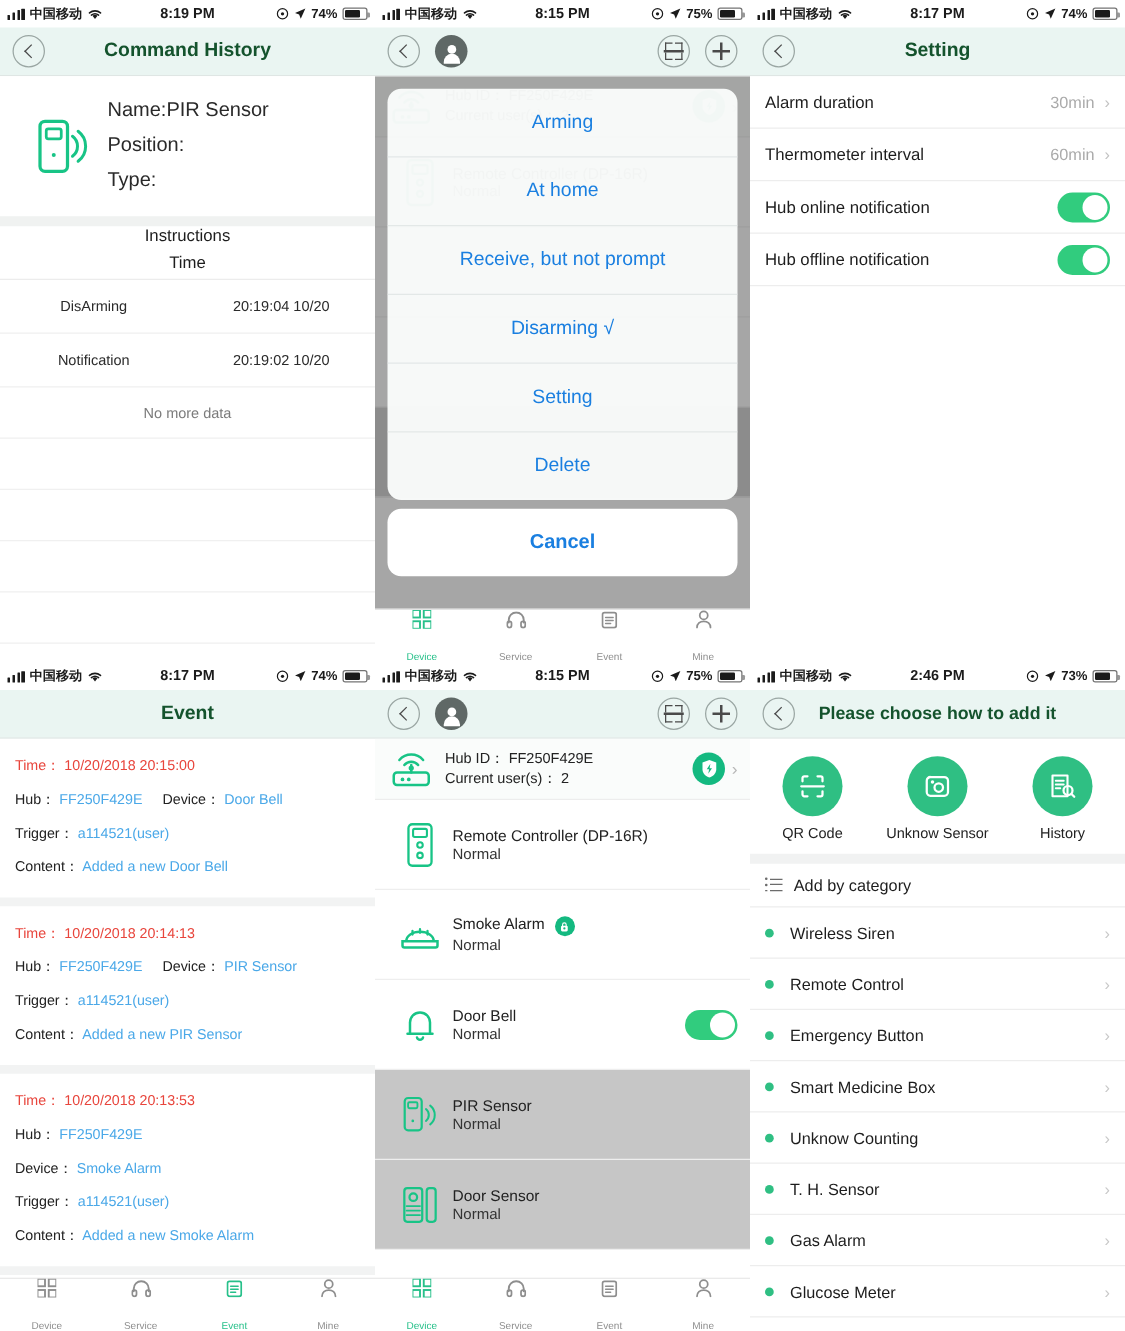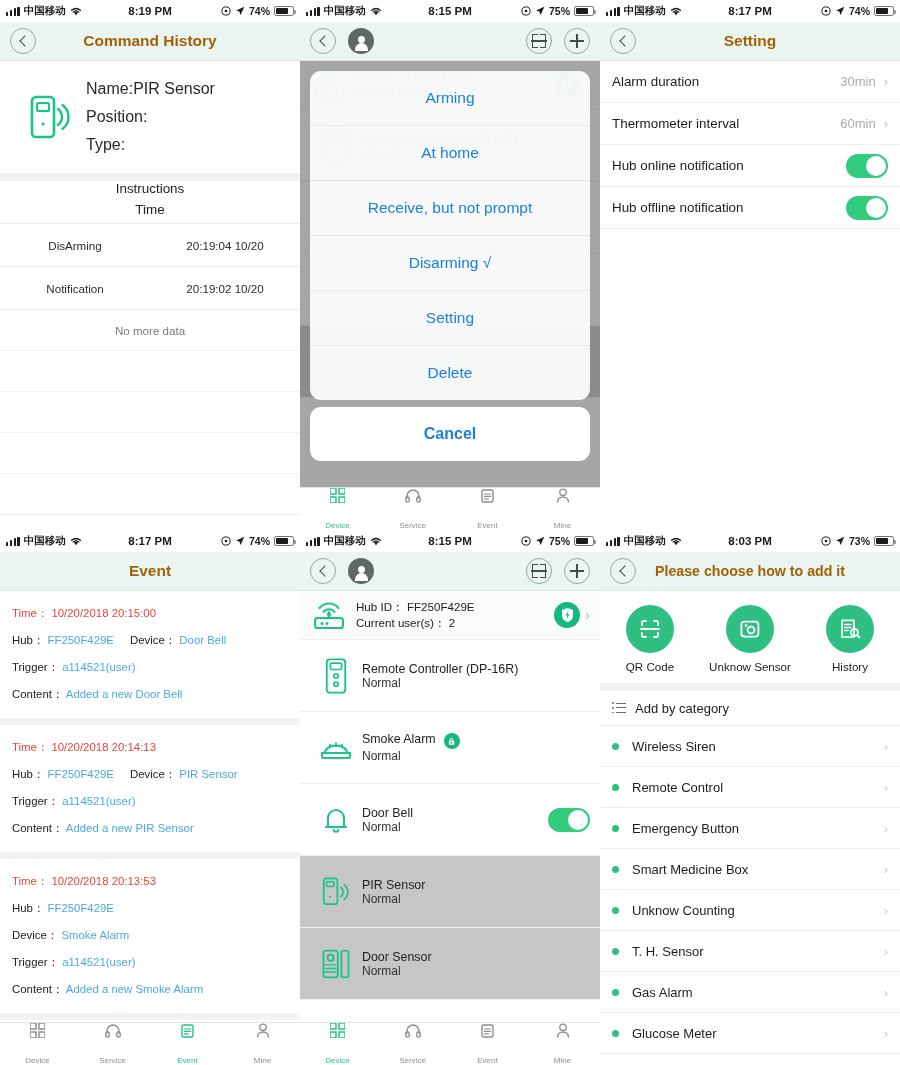--- a/index.html
+++ b/index.html
@@ -18,21 +18,21 @@
   .sb-bars i:nth-child(4){height:9px}
   .sb-carrier{font-size:10.5px;letter-spacing:0;font-weight:700;}
   .sb-time{position:absolute;left:0;right:0;text-align:center;font-size:11.5px;font-weight:700;pointer-events:none;}
   .sb-right{margin-left:auto;display:flex;align-items:center;gap:4px;font-size:10.5px;font-weight:700;z-index:2;}
   .batt{width:20px;height:9.5px;border:1.1px solid rgba(0,0,0,.55);border-radius:2.2px;position:relative;padding:1px;box-sizing:border-box;}
   .batt::after{content:"";position:absolute;right:-3px;top:2.6px;width:1.6px;height:4px;background:rgba(0,0,0,.4);border-radius:0 1px 1px 0;}
   .batt b{display:block;height:100%;background:#1b1b1b;border-radius:1px;}
 
   
   .navbar{flex:0 0 38px;height:38px;background:#eaf5f2;display:flex;align-items:center;padding:0 10px;position:relative;border-bottom:1px solid #dfe6e4;}
-  .nav-title{position:absolute;left:0;right:0;text-align:center;font-size:15.5px;font-weight:700;color:#a16207;pointer-events:none;}
+  .nav-title{position:absolute;left:0;right:0;text-align:center;font-size:15.5px;font-weight:700;color:#14532d;pointer-events:none;}
   .nav-title.small{font-size:14.2px;}
   .circbtn{width:26px;height:26px;border-radius:50%;border:1px solid #9aa6a3;display:flex;align-items:center;justify-content:center;background:transparent;box-sizing:border-box;z-index:2;}
   .chev-l{width:7px;height:7px;border-left:1.6px solid #4a4a4a;border-bottom:1.6px solid #4a4a4a;transform:rotate(45deg);margin-left:3px;}
   .avatar{width:26px;height:26px;border-radius:50%;background:#5f6866;margin-left:12px;display:flex;align-items:center;justify-content:center;z-index:2;}
   .avatar .head{width:7px;height:7px;border-radius:50%;background:#fff;position:relative;top:-2px;}
   .avatar .body{position:absolute;width:13px;height:8px;border-radius:7px 7px 0 0;background:#fff;margin-top:11px;}
   .nav-right{margin-left:auto;display:flex;gap:12px;align-items:center;z-index:2;}
   .scanico{width:14px;height:14px;position:relative;}
   .scanico span{position:absolute;width:5px;height:5px;border:1.5px solid #4a4a4a;}
   .scanico span:nth-child(1){top:0;left:0;border-right:none;border-bottom:none;}
@@ -715,21 +715,21 @@
             <i></i>
             <i></i>
           </div>
         <span class="sb-carrier">中国移动</span>
         <svg width="12" height="9" viewBox="0 0 12 9">
             <path d="M6 8.2 4 5.6a3.3 3.3 0 0 1 4 0z" fill="#1b1b1b"></path>
             <path d="M1.6 3.3a7 7 0 0 1 8.8 0" stroke="#1b1b1b" stroke-width="1.3" fill="none" stroke-linecap="round"></path>
             <path d="M3.1 5.1a4.7 4.7 0 0 1 5.8 0" stroke="#1b1b1b" stroke-width="1.2" fill="none" stroke-linecap="round"></path>
           </svg>
       </div>
-      <div class="sb-time">8:03 PM</div>
+      <div class="sb-time">2:46 PM</div>
       <div class="sb-right">
         <svg width="10" height="10" viewBox="0 0 10 10">
             <circle cx="5" cy="5" r="4.1" stroke="#1b1b1b" stroke-width="1" fill="none"></circle>
             <circle cx="5" cy="5" r="1.3" fill="#1b1b1b"></circle>
           </svg>
         <svg width="10" height="10" viewBox="0 0 10 10">
             <path d="M9.3.8 1 4.4l3.3 1.1L5.6 9z" fill="#1b1b1b"></path>
           </svg>
         <span>73%</span>
         <span class="batt">

